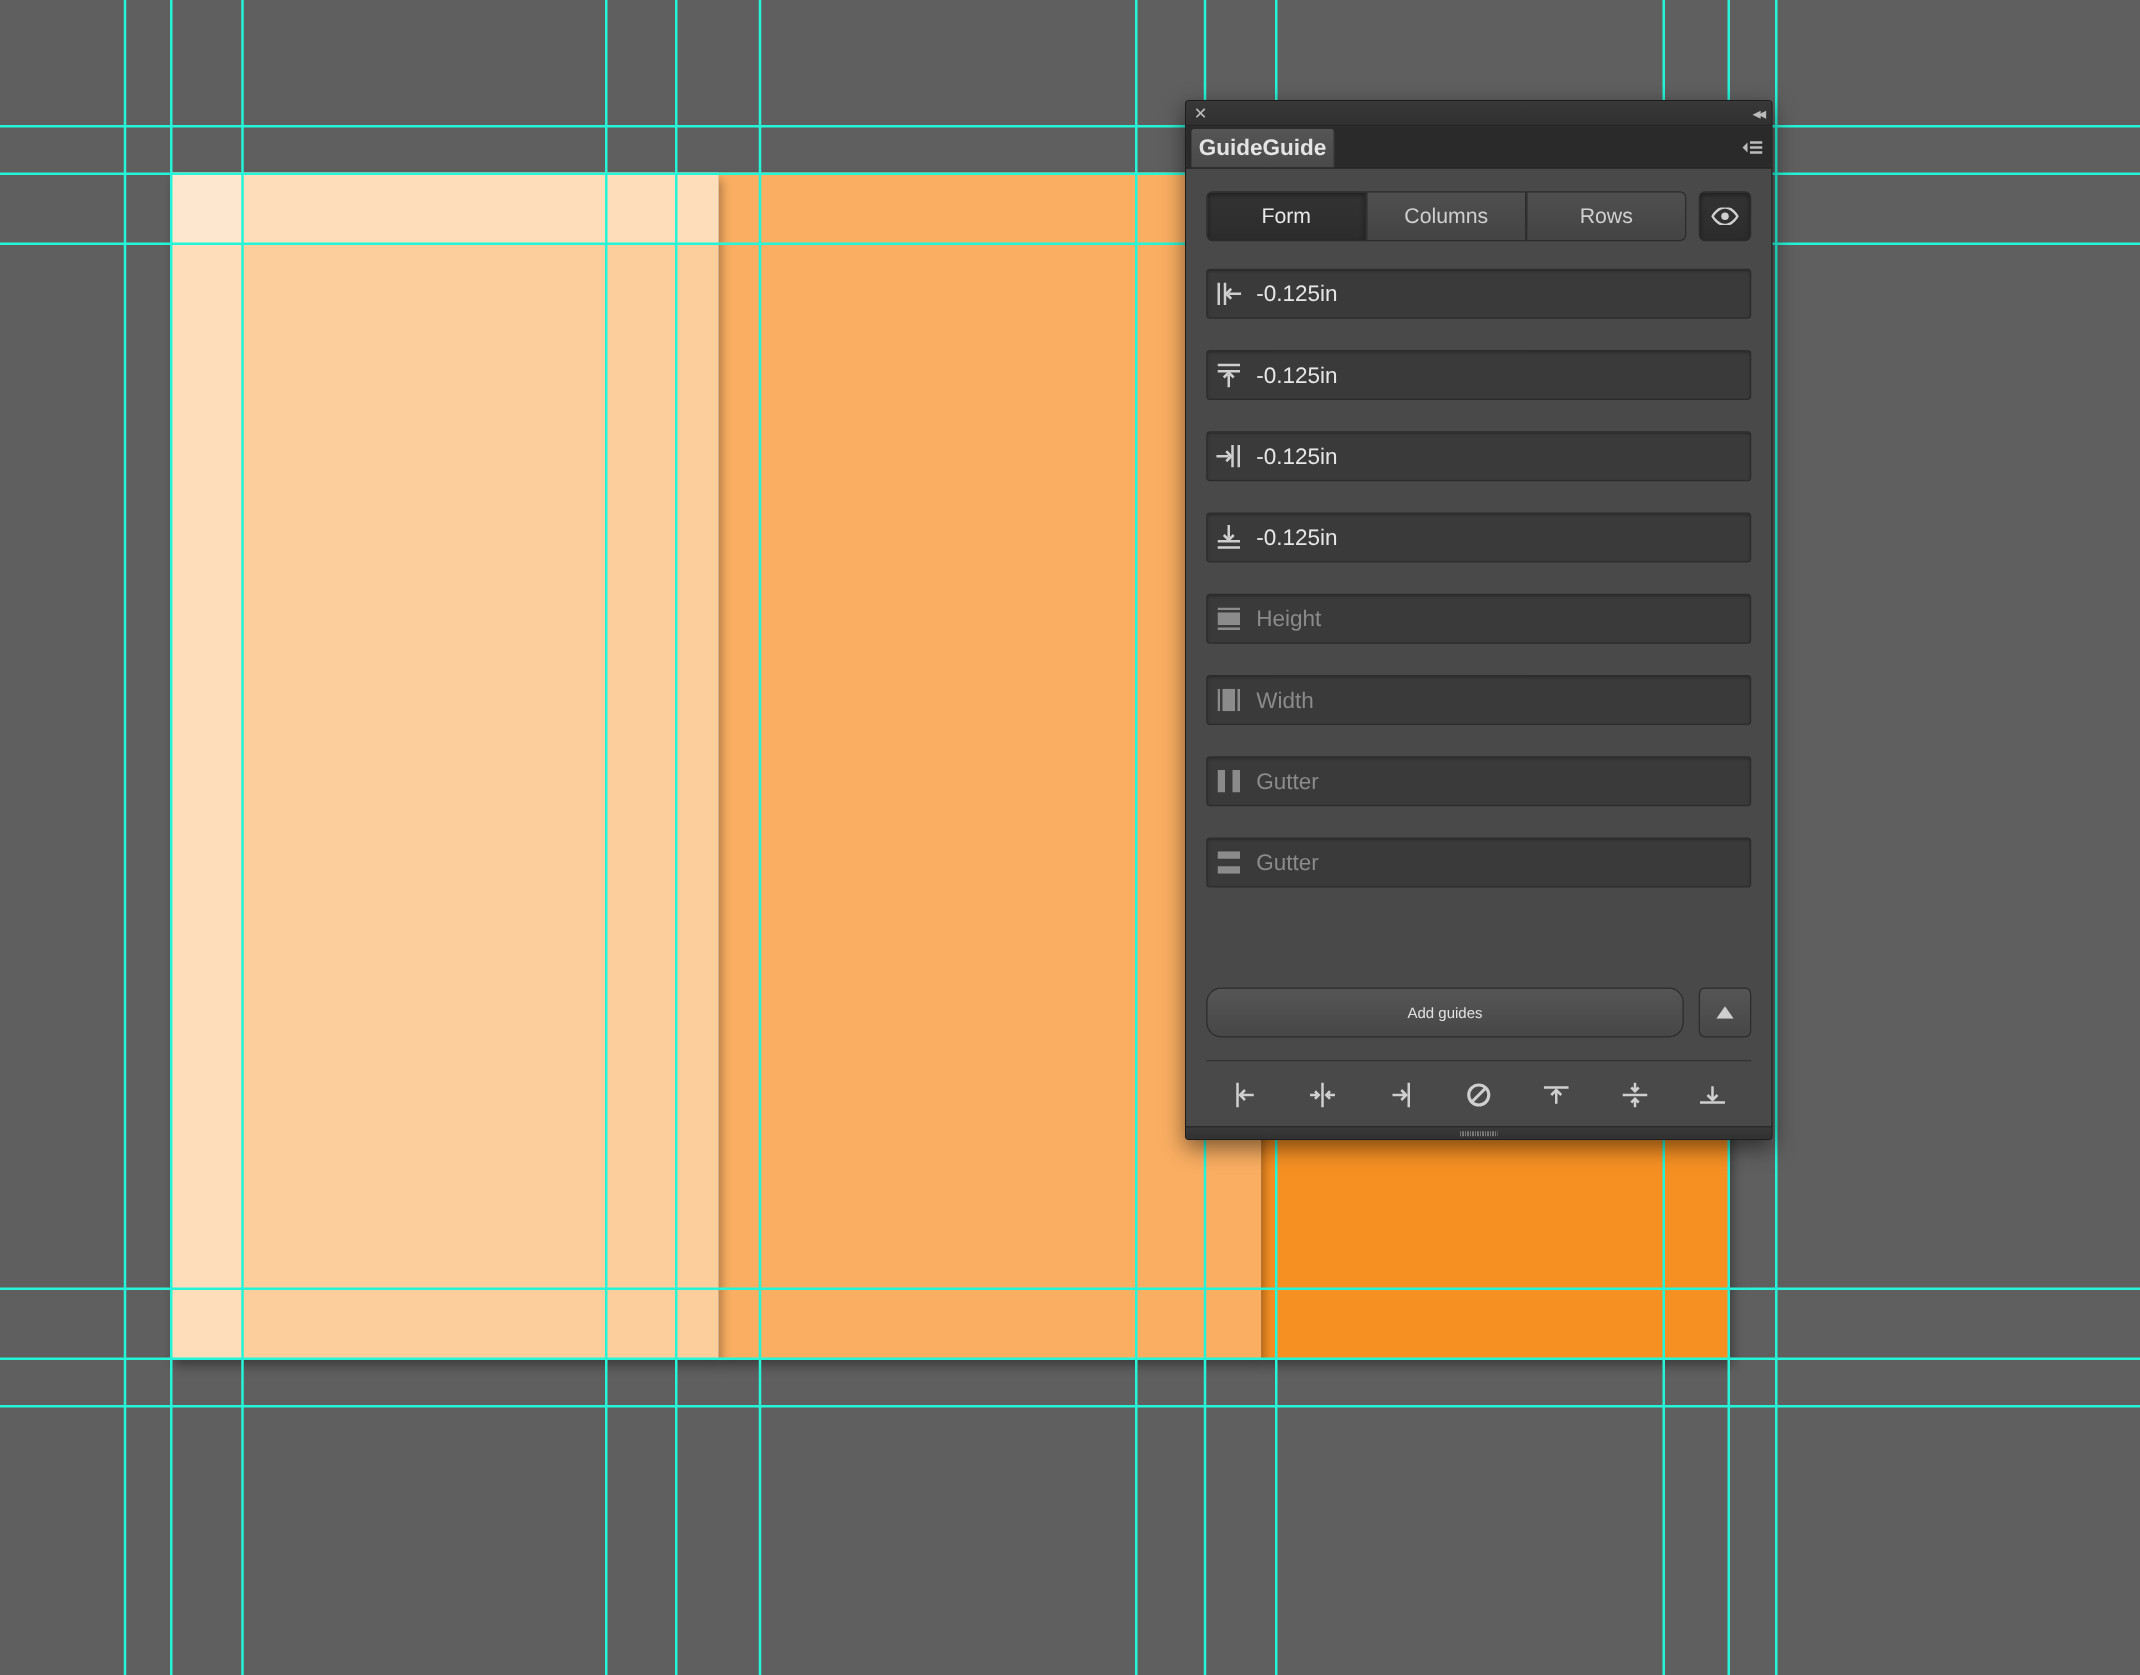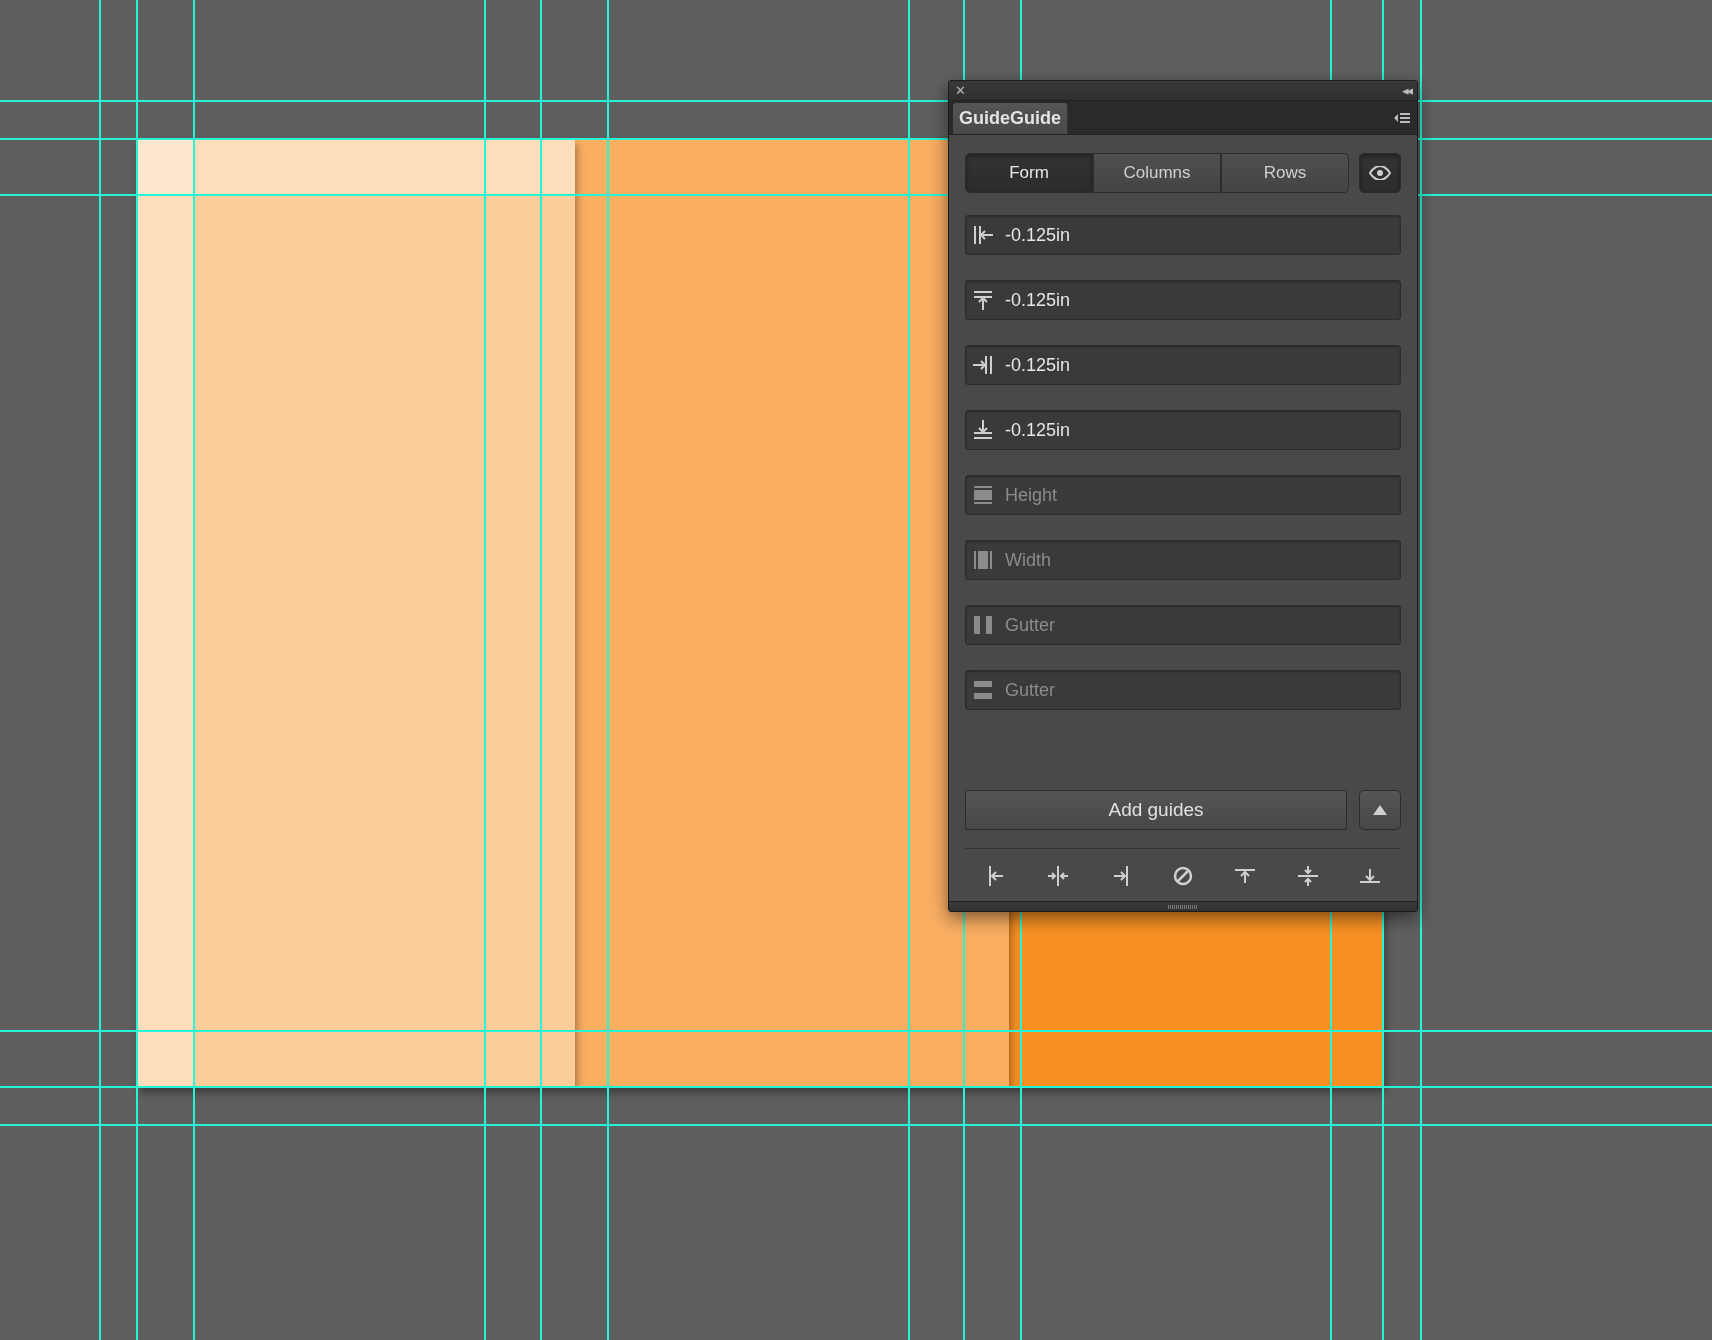--- a/index.html
+++ b/index.html
@@ -174,25 +174,25 @@
   }
   .panel-gap { height: 70px; }
   .footer-row {
     display: flex;
     gap: 12px;
     margin-top: 10px;
   }
   .add-btn {
     flex: 1;
     height: 40px;
-    border-radius: 1px;
+    border-radius: 12px;
     background: linear-gradient(#555,#474747);
     border: 1px solid #2c2c2c;
     color: #e0e0e0;
-    font-size: 19px;
+    font-size: 12px;
     display: flex;
     align-items: center;
     justify-content: center;
     cursor: pointer;
   }
   .up-btn {
     width: 42px;
     height: 40px;
     border-radius: 5px;
     background: linear-gradient(#555,#474747);

